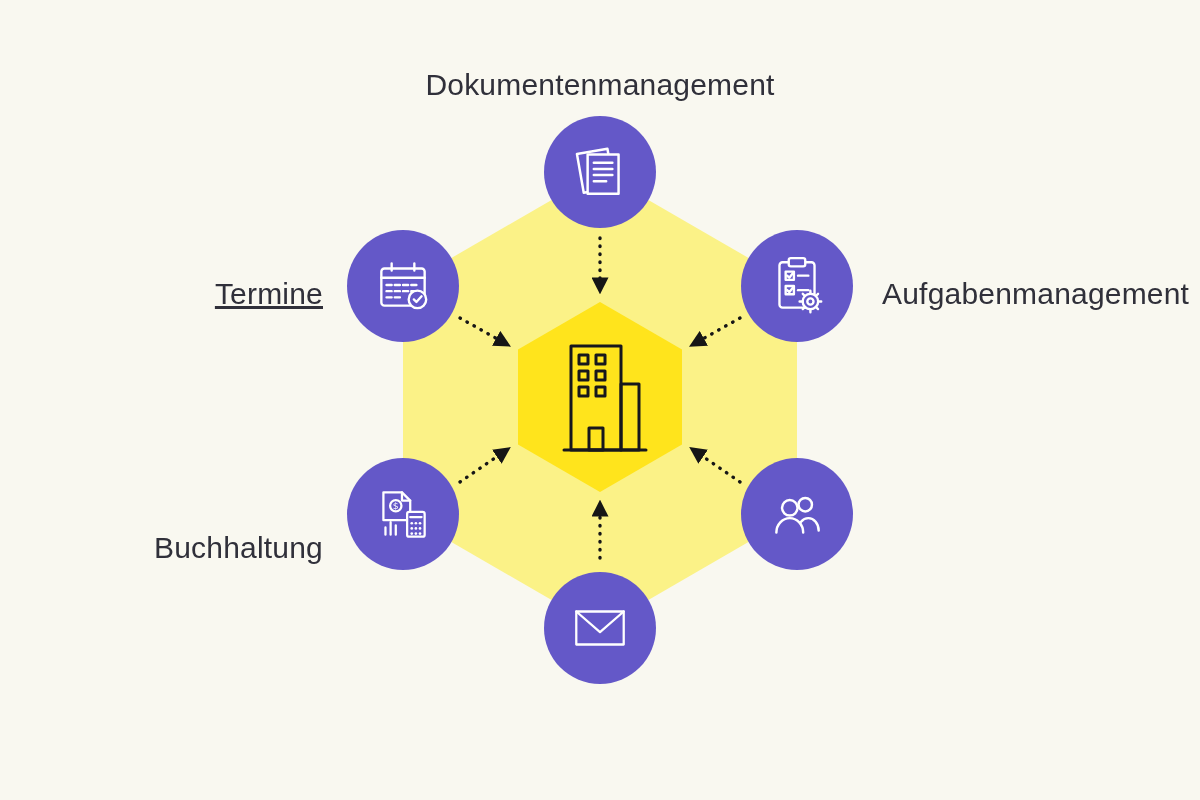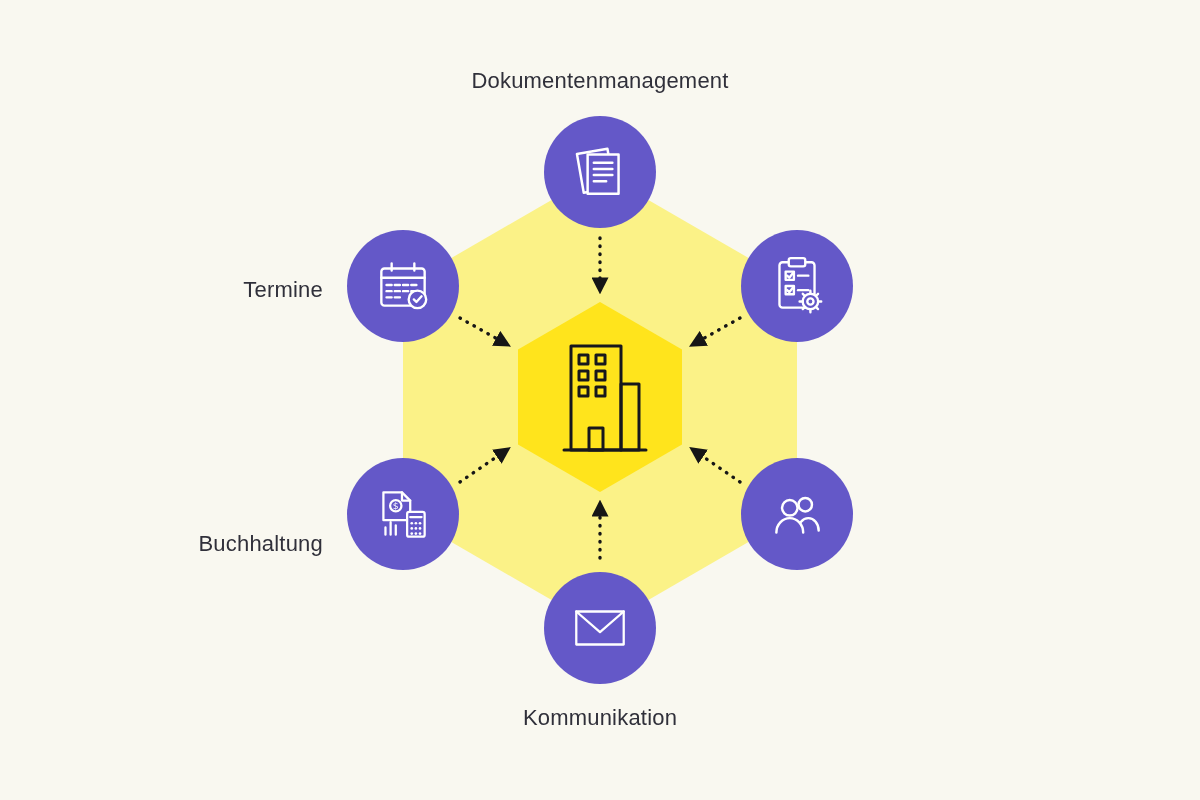--- a/index.html
+++ b/index.html
@@ -29,32 +29,32 @@
   }
   .node-top          { left: 544px; top: 116px; }
   .node-top-right    { left: 741px; top: 230px; }
   .node-bottom-right { left: 741px; top: 458px; }
   .node-bottom       { left: 544px; top: 572px; }
   .node-bottom-left  { left: 347px; top: 458px; }
   .node-top-left     { left: 347px; top: 230px; }
 
   .label {
     position: absolute;
-    font-size: 22px;
+    font-size: 30px;
     font-weight: 500;
     color: #30303a;
     white-space: nowrap;
     letter-spacing: 0.2px;
   }
   .label-top          { left: 600px; top: 68px;  transform: translateX(-50%); }
   .label-top-right    { left: 882px; top: 277px; }
   .label-bottom-right { left: 882px; top: 506px; }
   .label-bottom       { left: 600px; top: 705px; transform: translateX(-50%); }
   .label-bottom-left  { left: 323px; top: 506px; transform: translateX(-100%); margin-top: 25px; }
-  .label-top-left     { left: 323px; top: 277px; transform: translateX(-100%); }
+  .label-top-left     { left: 323px; top: 277px; transform: translateX(-100%); text-decoration: underline; }
 </style>
 </head>
 <body>
 
 <div class="canvas">
 
   <svg class="bg-svg" width="1200" height="800" viewBox="0 0 1200 800">
     <defs>
       <marker id="ah" viewBox="0 0 10 10" markerWidth="5" markerHeight="5" refX="8" refY="5" orient="auto">
         <path d="M0,0 L10,5 L0,10 z" fill="#161616"></path>
@@ -171,17 +171,17 @@
         <path d="M-16,-1 h5 M-8,-1 h5 M0,-1 h5 M8,-1 h5
                  M-16,5 h5 M-8,5 h5 M0,5 h5 M8,5 h5
                  M-16,11 h5 M-8,11 h5"></path>
         <circle cx="14" cy="13" r="8.5" fill="#6458c8"></circle>
         <path d="M10.5,13 l2.5,2.5 l5,-5.5"></path>
       </g>
     </svg>
   </div>
 
   <div class="label label-top">Dokumentenmanagement</div>
-  <div class="label label-bottom">Kommunikation</div>
+  <div class="label label-top-right">Aufgabenmanagement</div>
   <div class="label label-bottom-left">Buchhaltung</div>
   <div class="label label-top-left">Termine</div>
 
 </div>
 
 </body></html>

